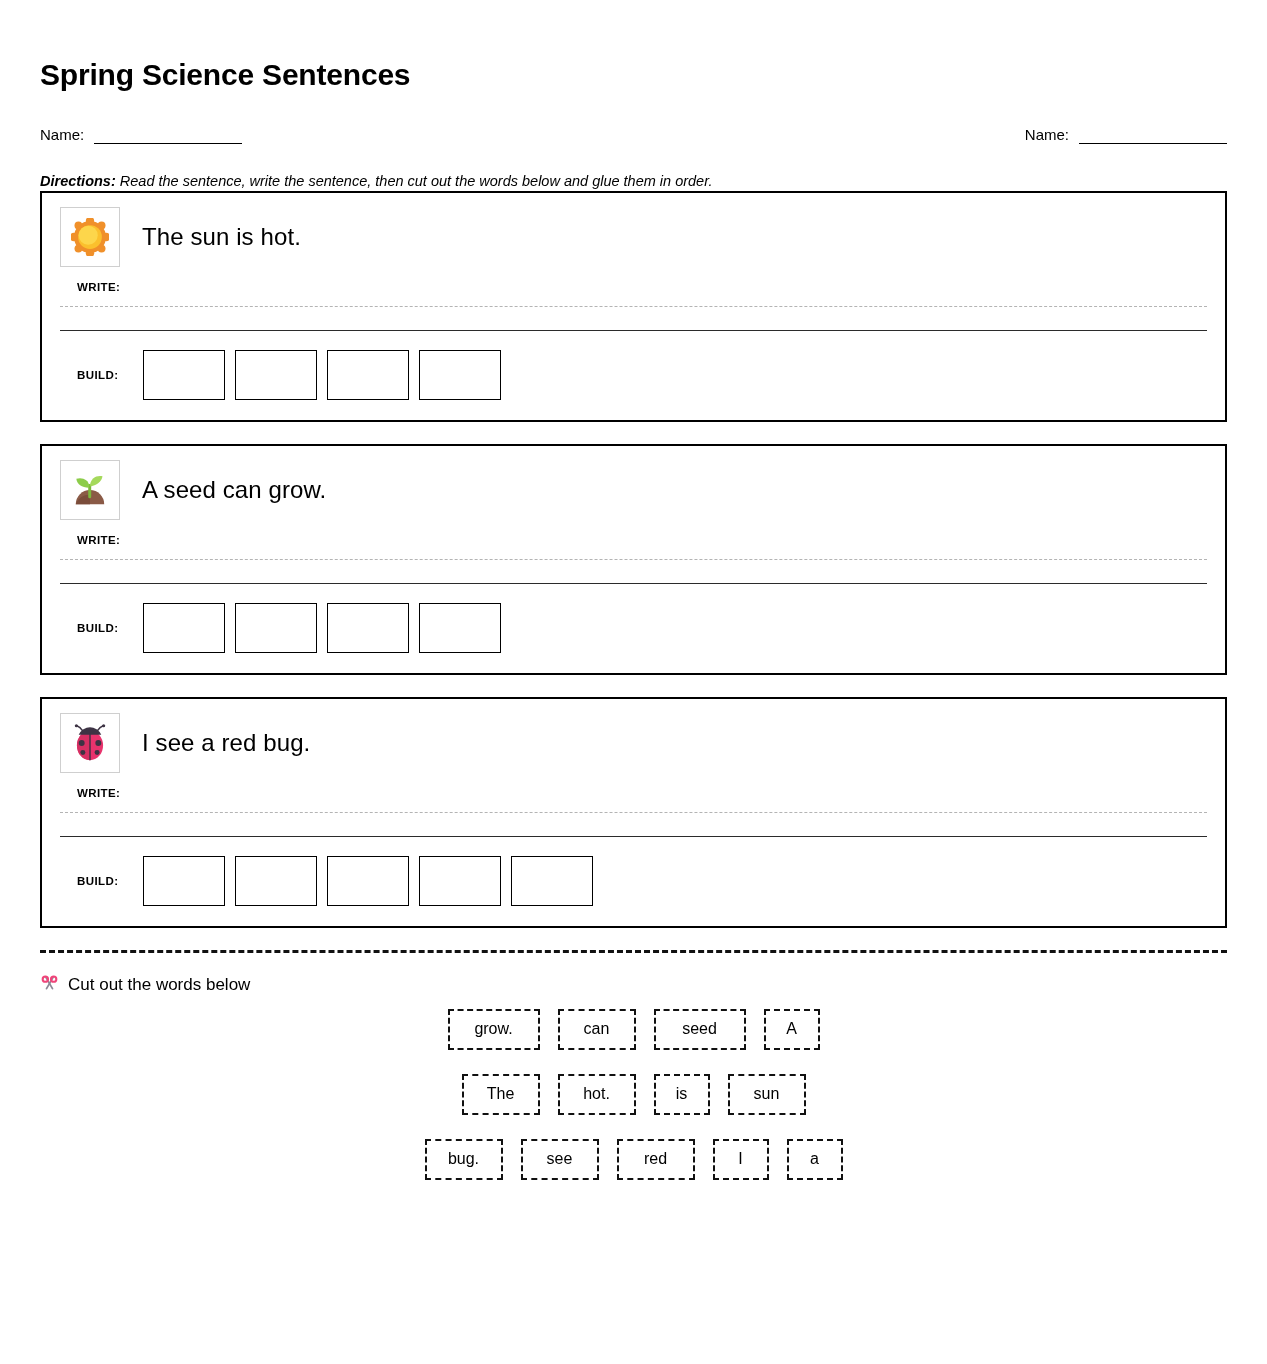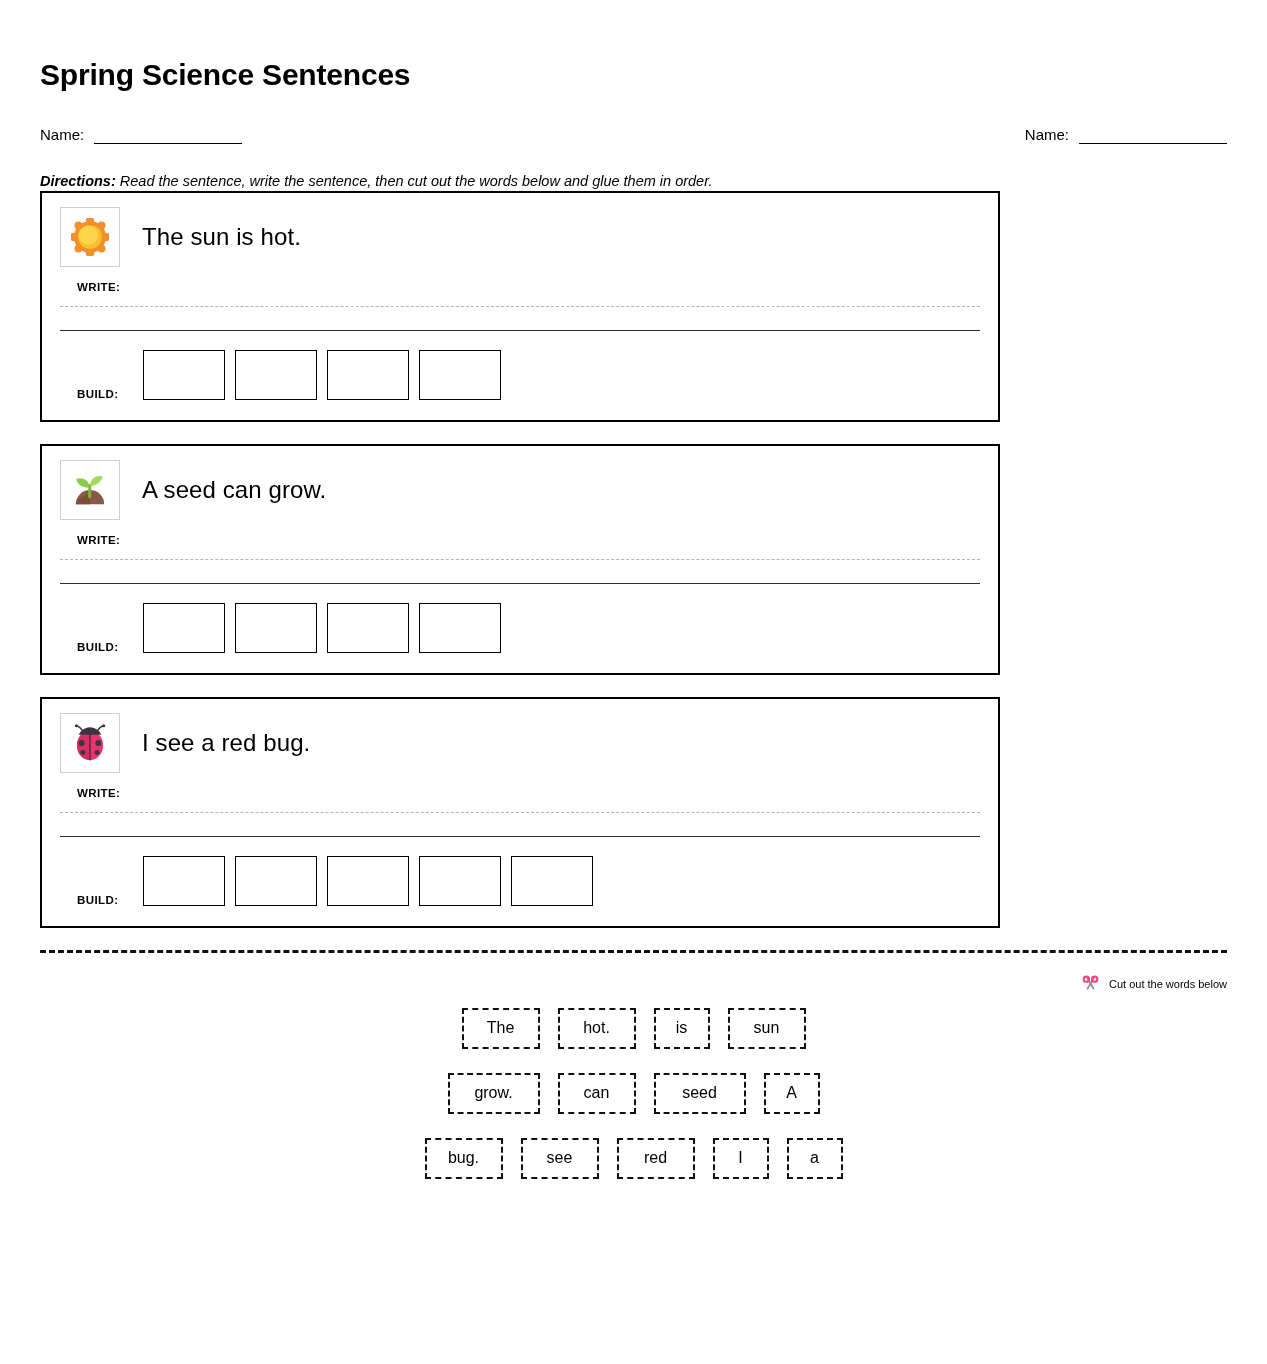--- a/index.html
+++ b/index.html
@@ -54,21 +54,21 @@
     line-height: 1.3;
   }
   .directions b { font-style: italic; font-weight: bold; }
 
   
   .card {
     border: 2px solid #000;
     box-sizing: border-box;
     padding: 14px 18px 20px 18px;
     margin-bottom: 22px;
-    width: 960px;
+    width: 1187px;
   }
   .card-head {
     display: flex;
     align-items: center;
     gap: 22px;
     margin-bottom: 14px;
   }
   .emoji-box {
     width: 60px;
     height: 60px;
@@ -106,21 +106,21 @@
   .line-solid {
     position: absolute;
     top: 24px;
     left: 0;
     right: 0;
     border-top: 1.5px solid #2b2b2b;
   }
 
   .build-row {
     display: flex;
-    align-items: flex-end;
+    align-items: center;
     gap: 0;
     margin-top: 18px;
   }
   .build-label { width: 66px; }
   .build-boxes { display: flex; gap: 10px; }
   .build-box {
     width: 82px;
     height: 50px;
     border: 1.5px solid #000;
     box-sizing: border-box;
@@ -128,25 +128,25 @@
   }
 
   
   .cut-line {
     border-top: 3px dashed #111;
     margin: 20px 0 0 0;
     width: 1187px;
   }
   .cut-heading {
     text-align: center;
-    font-size: 11px;
+    font-size: 17px;
     margin: 22px 0 14px 0;
     display: flex;
     align-items: center;
-    justify-content: flex-end;
+    justify-content: flex-start;
     gap: 9px;
   }
   .word-rows { display: flex; flex-direction: column; align-items: center; gap: 24px; }
   .word-row { display: flex; justify-content: center; gap: 18px; }
   .word-card {
     border: 2.5px dashed #111;
     box-sizing: border-box;
     height: 41px;
     min-width: 62px;
     padding: 0 14px;
@@ -310,30 +310,30 @@
         <path d="M44 8 L22 46" stroke="#8d8896" stroke-width="6" stroke-linecap="round"></path>
         <circle cx="18" cy="14" r="9" fill="none" stroke="#f0457a" stroke-width="7"></circle>
         <circle cx="46" cy="14" r="9" fill="none" stroke="#f0457a" stroke-width="7"></circle>
       </svg>
     </span>
     <span>Cut out the words below</span>
   </div>
 
   <div class="word-rows">
     <div class="word-row">
+      <div class="word-card w-lg">grow.</div>
+      <div class="word-card w-md">can</div>
+      <div class="word-card w-lg">seed</div>
+      <div class="word-card w-sm">A</div>
+    </div>
+    <div class="word-row">
       <div class="word-card w-md">The</div>
       <div class="word-card w-md">hot.</div>
       <div class="word-card w-sm">is</div>
       <div class="word-card w-md">sun</div>
-    </div>
-    <div class="word-row">
-      <div class="word-card w-lg">grow.</div>
-      <div class="word-card w-md">can</div>
-      <div class="word-card w-lg">seed</div>
-      <div class="word-card w-sm">A</div>
     </div>
     <div class="word-row">
       <div class="word-card w-md">bug.</div>
       <div class="word-card w-md">see</div>
       <div class="word-card w-md">red</div>
       <div class="word-card w-sm">I</div>
       <div class="word-card w-sm">a</div>
     </div>
   </div>
 

